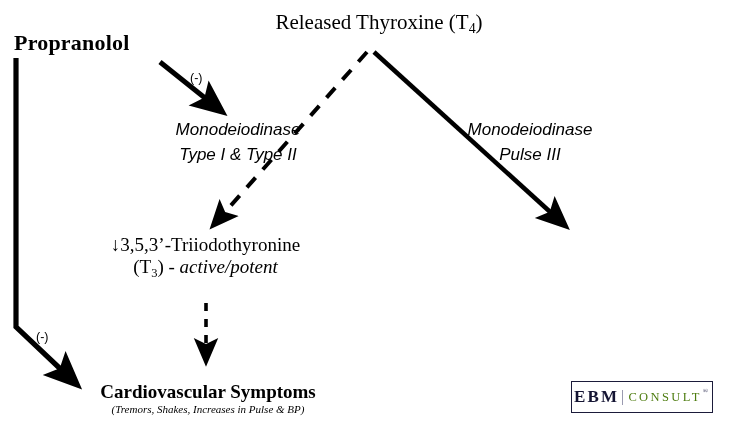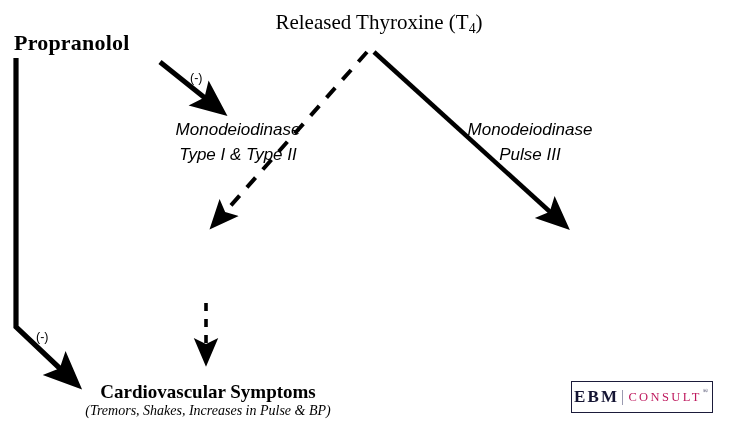--- a/index.html
+++ b/index.html
@@ -61,21 +61,21 @@
     font-size: 12.5px;
     font-style: normal;
   }
   .outcome-title {
     font-family: "Liberation Serif", serif;
     font-size: 19px;
     font-weight: bold;
   }
   .outcome-sub {
     font-family: "Liberation Serif", serif;
-    font-size: 14px;
+    font-size: 11px;
     font-style: italic;
   }
   .ital {
     font-style: italic;
   }
   sub {
     font-size: 0.66em;
     line-height: 0;
     vertical-align: -0.28em;
   }
@@ -108,21 +108,21 @@
   }
   .logo-div {
     width: 1px;
     height: 15px;
     background: #9a9ab0;
     margin: 0 5px 0 3px;
   }
   .logo-consult {
     font-family: "Liberation Serif", serif;
     font-size: 12.5px;
-    color: #be185d;
+    color: #4d7c0f;
     letter-spacing: 2.4px;
   }
   .logo-reg {
     font-family: "Liberation Serif", serif;
     font-size: 7px;
     color: #23234a;
     align-self: flex-start;
     margin-top: 5px;
     margin-left: 1px;
   }
@@ -171,20 +171,26 @@
   <div class="node enzyme-label" style="left:163px; top:118px; width:150px;">
     <div>Monodeiodinase</div>
     <div>Type I &amp; Type II</div>
   </div>
 
   <div class="node enzyme-label" style="left:460px; top:118px; width:140px; text-align:center;">
     <div>Monodeiodinase</div>
     <div>Pulse III</div>
   </div>
 
+  <div class="node hormone-label" style="left:78px; top:234px; width:255px;">
+    <div>↓3,5,3’-Triiodothyronine</div>
+    <div>
+      <span>(T</span><sub>3</sub><span>) - </span><span class="ital">active/potent</span>
+    </div>
+  </div>
 
 
   <div class="node sign-label" style="left:36px; top:330px;">
     <span>(-)</span>
   </div>
 
   <div class="node" style="left:48px; top:381px; width:320px;">
     <div class="outcome-title">Cardiovascular Symptoms</div>
     <div class="outcome-sub">(Tremors, Shakes, Increases in Pulse &amp; BP)</div>
   </div>

